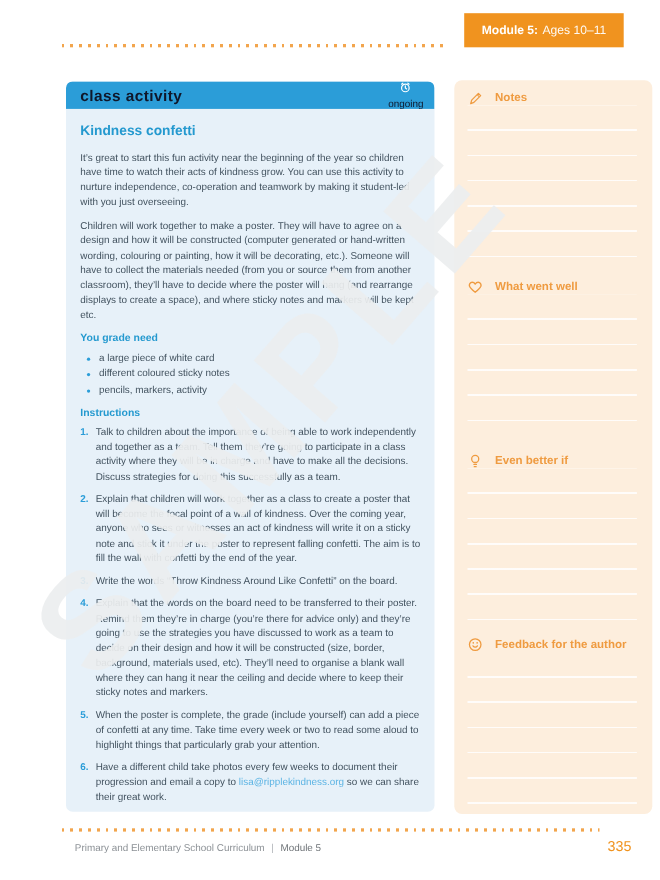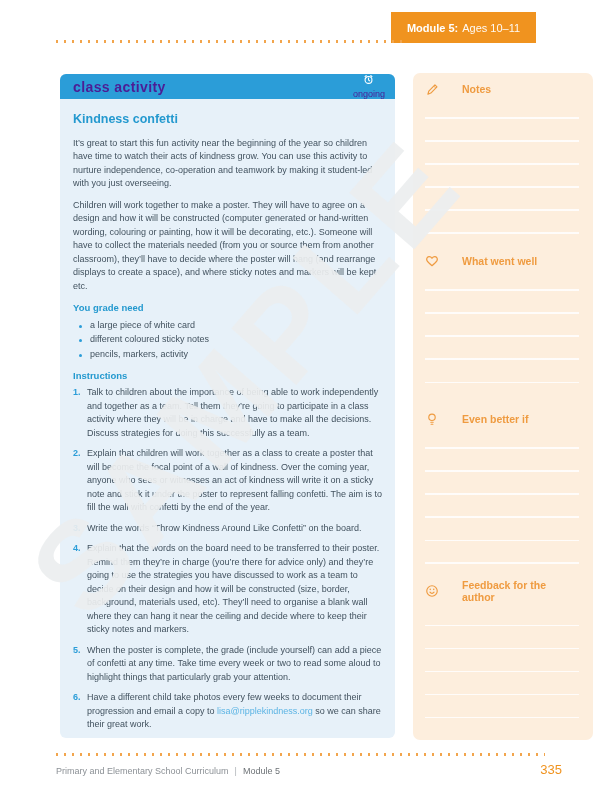--- a/index.html
+++ b/index.html
@@ -1,34 +1,34 @@
 <!DOCTYPE html>
 <html><head>
 <meta charset="utf-8">
 <style>
   * { margin:0; padding:0; box-sizing:border-box; }
   html,body { width:600px; height:800px; background:#fff; font-family:"Liberation Sans", sans-serif; }
   .page { position:relative; width:600px; height:800px; overflow:hidden; background:#fff; }
 
   
-  .module-badge { position:absolute; left:391px; top:12px; width:145px; height:31px;
+  .module-badge { position:absolute; left:422px; top:12px; width:145px; height:31px;
     background:#f0931f; color:#fff; display:flex; align-items:center; justify-content:center;
     font-size:11px; }
   .module-badge b { font-weight:bold; margin-right:4px; }
   .module-badge span.light { font-weight:normal; opacity:.95; }
 
   .dotted { position:absolute; height:3px;
     background-image: repeating-linear-gradient(to right, #f2a54d 0 2.5px, transparent 2.5px 8px); }
   .dotted.top { left:56px; top:40px; width:352px; }
   .dotted.bottom { left:56px; top:753px; width:489px; }
 
   
   .panel { position:absolute; left:60px; top:74px; width:335px; height:664px;
     background:#e7f1f9; border-radius:6px; overflow:hidden; }
-  .panel-header { height:25px; background:#2b9dd8; color:#4c1d95; display:flex;
+  .panel-header { height:25px; background:#2b9dd8; color:#0f172a; display:flex;
     align-items:center; padding:0 10px 0 13px; }
   .panel-header .type { font-size:14px; font-weight:bold; letter-spacing:.4px; }
   .panel-header .spacer { flex:1; }
   .panel-header .ongoing { display:flex; align-items:center; gap:4px; font-size:9px;flex-direction:column; }
   .panel-header .ongoing svg { display:block; }
 
   .panel-body { padding:11px 13px 0 13px; color:#42525f; font-size:9px; line-height:1.5; }
   .activity-title { color:#2499cf; font-size:12.5px; font-weight:bold; margin-bottom:8px; }
   .para { margin-bottom:8px; }
   .subhead { color:#2499cf; font-weight:bold; font-size:9.5px; margin:8px 0 3px 0; }
@@ -41,35 +41,35 @@
   ol.steps { list-style:none; margin-top:2px; }
   ol.steps li { display:flex; margin-bottom:7px; }
   ol.steps .num { color:#2b9dd8; font-weight:bold; width:14px; flex:0 0 14px; }
   ol.steps .txt { flex:1; }
   .email-link { color:#5cb4e4; text-decoration:none; }
 
   
   .sidebar { position:absolute; left:413px; top:73px; width:180px; height:667px;
     background:#fdeedd; border-radius:7px; overflow:hidden; display:flex; flex-direction:column; }
   .sb-section { padding:9px 14px 0 12px; display:flex; flex-direction:column; }
-  .sb-head { display:flex; align-items:center; gap:23px; color:#ef9b40; font-weight:bold;
+  .sb-head { display:flex; align-items:center; gap:11px; color:#ef9b40; font-weight:bold;
     font-size:10.5px; }
   .sb-head .icn { width:14px; height:14px; display:inline-flex; }
   .sb-head .icn svg { width:14px; height:14px; }
   .sb-lines { flex:1; background-image: repeating-linear-gradient(to bottom,
       transparent 0 21.5px, rgba(255,255,255,.85) 21.5px 23px); }
 
   
   .watermark { position:absolute; left:-40px; top:312px; width:560px; text-align:center;
     transform:rotate(-49deg); font-size:125px; font-weight:bold; letter-spacing:10px;
     color:rgba(236,238,239,0.92); z-index:5; pointer-events:none; line-height:1.15;
     font-family:"Liberation Sans", sans-serif; }
 
   
-  .footer { position:absolute; left:56px; top:762px; width:506px; display:flex;
+  .footer { position:absolute; left:68px; top:762px; width:506px; display:flex;
     align-items:baseline; font-size:9px; color:#8c9196; }
   .footer .sep { margin:0 6px; color:#b0b4b8; }
   .footer .mod { font-weight:normal; color:#6d7276; }
   .footer .pg { margin-left:auto; color:#f0931f; font-weight:normal; font-size:13px; }
 </style>
 </head>
 <body>
 
 <div class="page">
 

